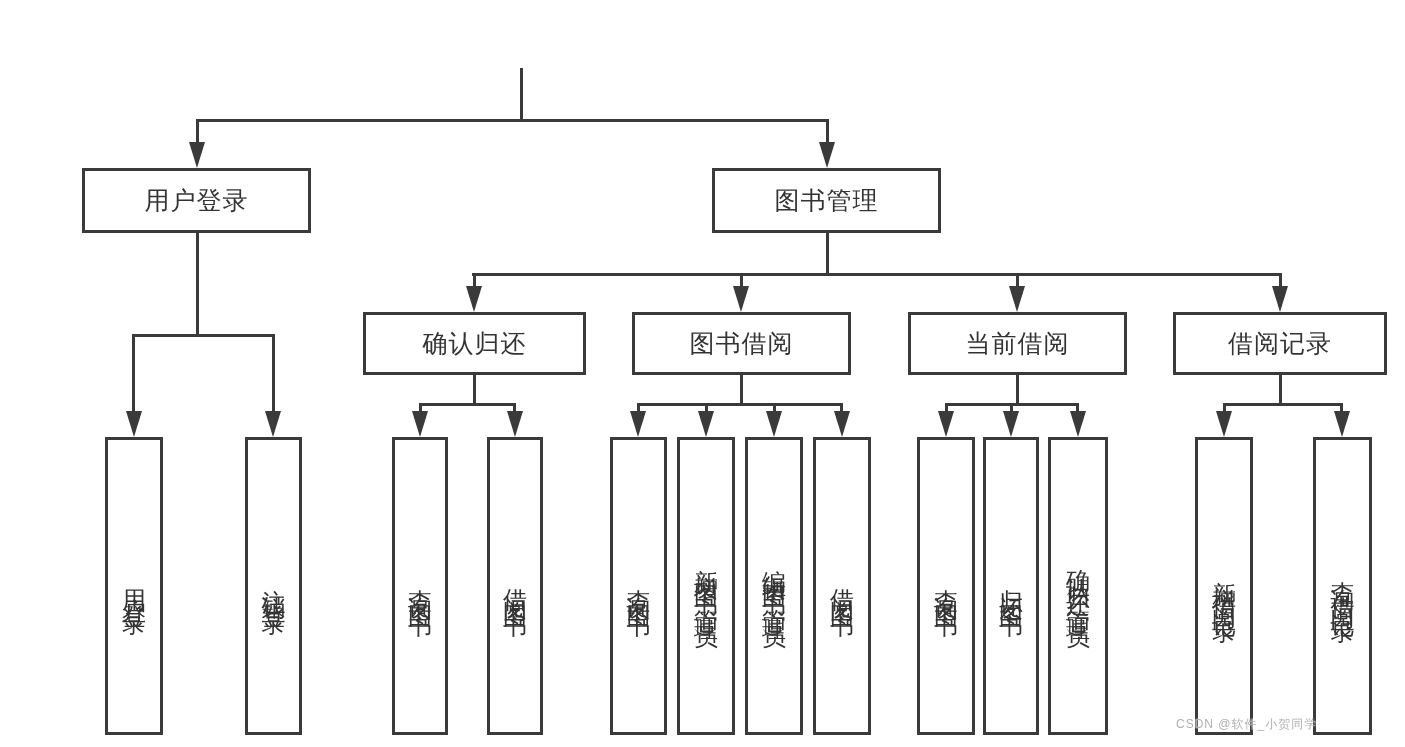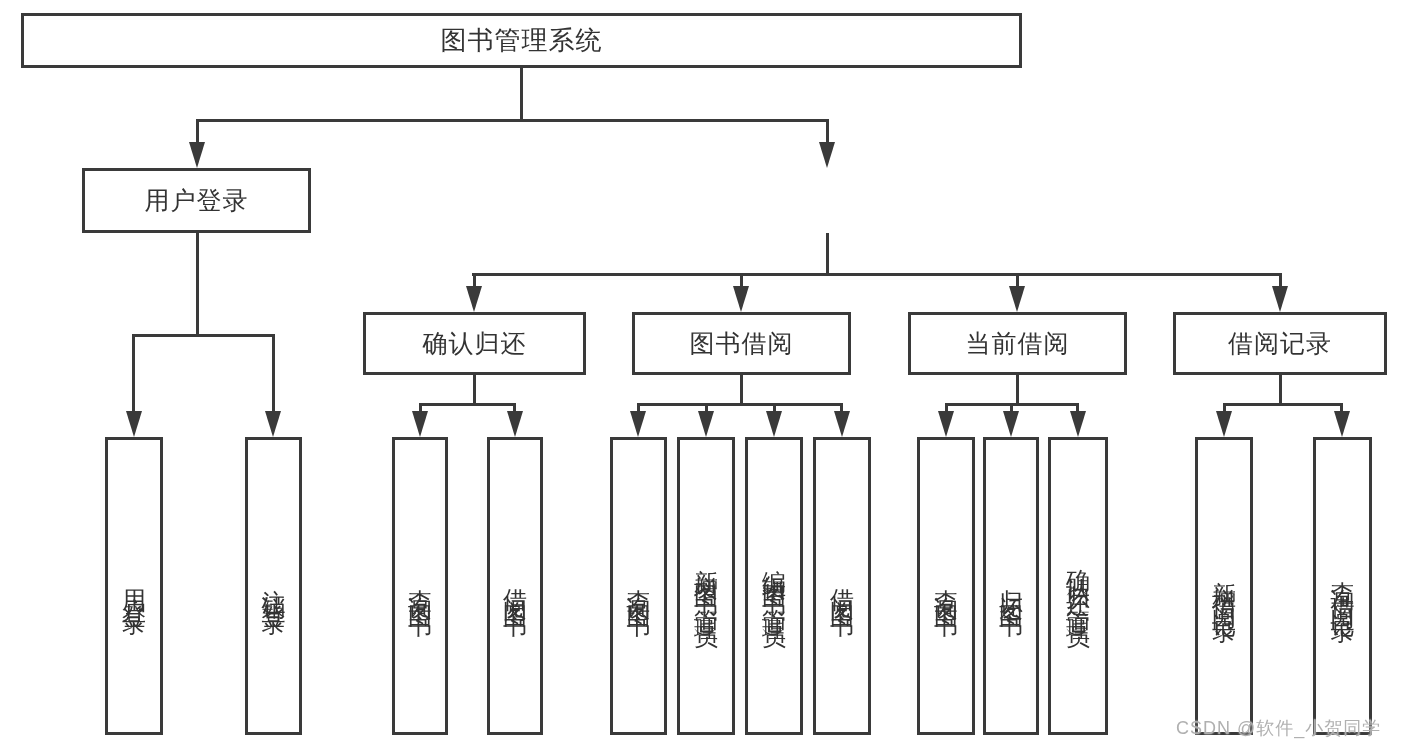--- a/index.html
+++ b/index.html
@@ -45,21 +45,21 @@
   .arrow-down{
     position:absolute;
     width:0;height:0;
     border-left:8px solid transparent;
     border-right:8px solid transparent;
     border-top:26px solid #3a3a3a;
   }
   .watermark{
     position:absolute;
     left:1176px;top:716px;
-    font-size:18px;
+    font-size:12px;
     color:rgba(172,172,172,0.95);
     letter-spacing:1px;
     white-space:nowrap;
     text-shadow:0 0 2px #ffffff;
   }
 </style>
 </head>
 <body>
 
 <div class="canvas">
@@ -116,26 +116,26 @@
   <div class="arrow-down" style="left:1003px;top:411px;"></div>
   <div class="arrow-down" style="left:1070px;top:411px;"></div>
 
   <div class="vline" style="left:1279px;top:375px;height:31px;"></div>
   <div class="hline" style="left:1223px;top:403px;width:120px;"></div>
   <div class="vline" style="left:1223px;top:403px;height:12px;"></div>
   <div class="vline" style="left:1340px;top:403px;height:12px;"></div>
   <div class="arrow-down" style="left:1216px;top:411px;"></div>
   <div class="arrow-down" style="left:1334px;top:411px;"></div>
 
-  <div class="box" style="left:21px;top:13px;width:1001px;height:55px;">
-    <span class="hlabel root-label">图书管理系统</span>
-  </div>
 
   <div class="box" style="left:82px;top:168px;width:229px;height:65px;">
     <span class="hlabel">用户登录</span>
+  </div>
+  <div class="box" style="left:712px;top:168px;width:229px;height:65px;">
+    <span class="hlabel">图书管理</span>
   </div>
 
   <div class="box" style="left:363px;top:312px;width:223px;height:63px;">
     <span class="hlabel">确认归还</span>
   </div>
   <div class="box" style="left:632px;top:312px;width:219px;height:63px;">
     <span class="hlabel">图书借阅</span>
   </div>
   <div class="box" style="left:908px;top:312px;width:219px;height:63px;text-align:center;">
     <span class="hlabel">当前借阅</span>

